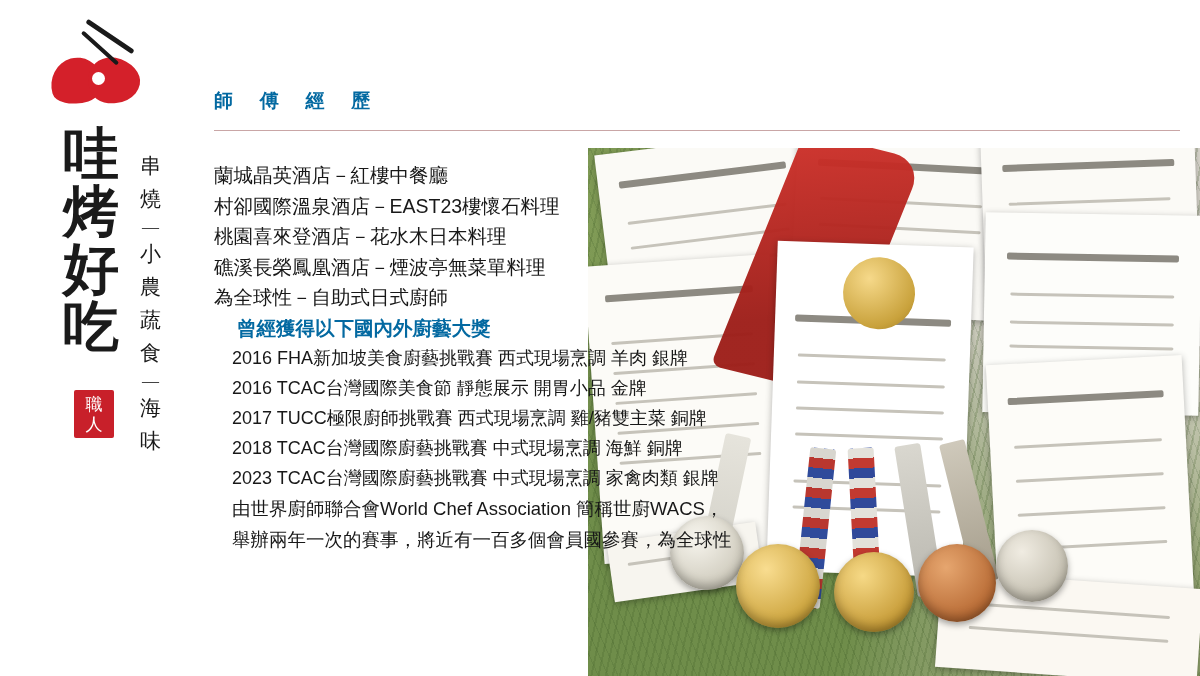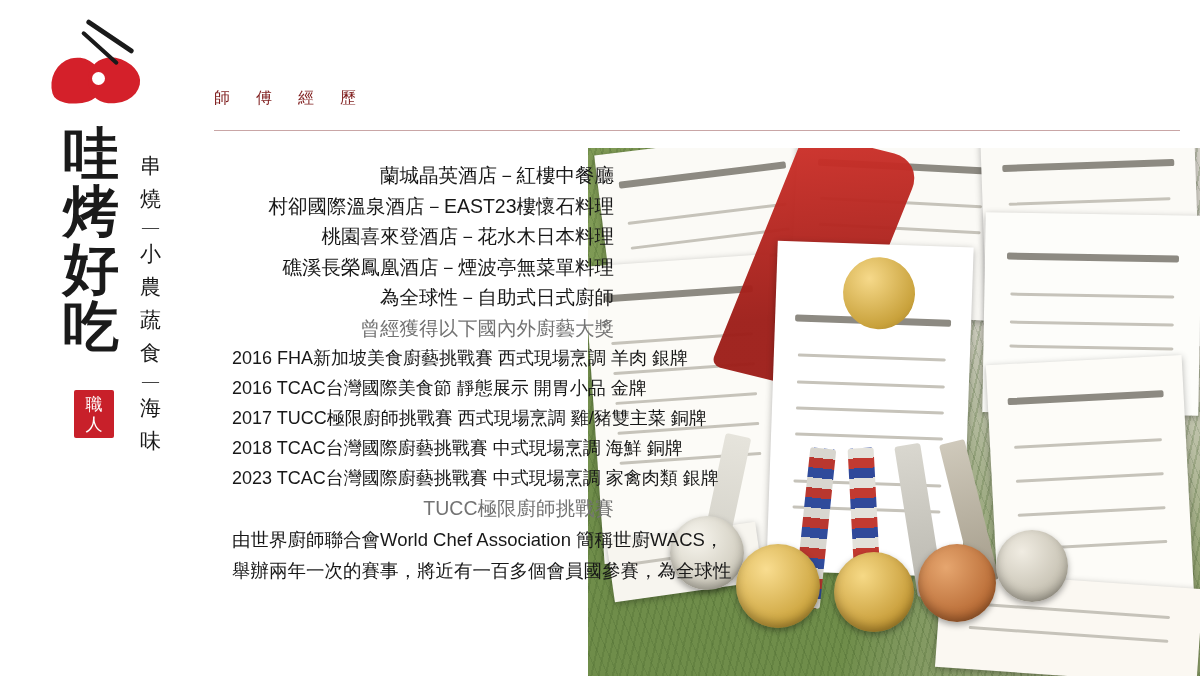--- a/index.html
+++ b/index.html
@@ -140,23 +140,23 @@
     color: #1a1a1a;
     line-height: 1.25;
   }
 
   
   .section-title {
     position: absolute;
     left: 214px;
     top: 88px;
     font-family: "Liberation Serif", serif;
-    font-size: 16px;
-    font-weight: 400;
-    color: #7f1d1d;
+    font-size: 19px;
+    font-weight: 700;
+    color: #0369a1;
     letter-spacing: 11px;
   }
   .title-rule {
     position: absolute;
     left: 214px;
     top: 130px;
     width: 966px;
     height: 1px;
     background: #c9a6a6;
   }
@@ -236,31 +236,31 @@
     opacity: 0.96;
   }
 
   
   .body {
     position: absolute;
     left: 214px;
     top: 160px;
     width: 400px;
     font-family: "Liberation Sans", sans-serif;
-    text-align: right;
   }
   .line {
     font-size: 19.5px;
     line-height: 30.5px;
     color: #181818;
     white-space: nowrap;
   }
   .line.red {
-    color: #737373;
-    font-weight: 400;
+    color: #0369a1;
+    font-weight: 700;
+    margin-left: 23px;
   }
   .line.award {
     font-size: 18px;
     line-height: 30px;
     padding-left: 18px;
   }
   .para {
     font-size: 18.5px;
     line-height: 31px;
     color: #181818;
@@ -398,19 +398,18 @@
     <div class="line">為全球性－自助式日式廚師</div>
 
     <div class="line red">曾經獲得以下國內外廚藝大獎</div>
 
     <div class="line award">2016 FHA新加坡美食廚藝挑戰賽  西式現場烹調  羊肉  銀牌</div>
     <div class="line award">2016 TCAC台灣國際美食節  靜態展示  開胃小品  金牌</div>
     <div class="line award">2017 TUCC極限廚師挑戰賽  西式現場烹調  雞/豬雙主菜  銅牌</div>
     <div class="line award">2018 TCAC台灣國際廚藝挑戰賽  中式現場烹調  海鮮  銅牌</div>
     <div class="line award">2023 TCAC台灣國際廚藝挑戰賽  中式現場烹調  家禽肉類  銀牌</div>
 
-    <div class="line red">TUCC極限廚師挑戰賽</div>
 
     <div class="para">由世界廚師聯合會World Chef Association 簡稱世廚WACS，</div>
     <div class="para">舉辦兩年一次的賽事，將近有一百多個會員國參賽，為全球性</div>
   </div>
 
 </div>
 
 </body></html>

